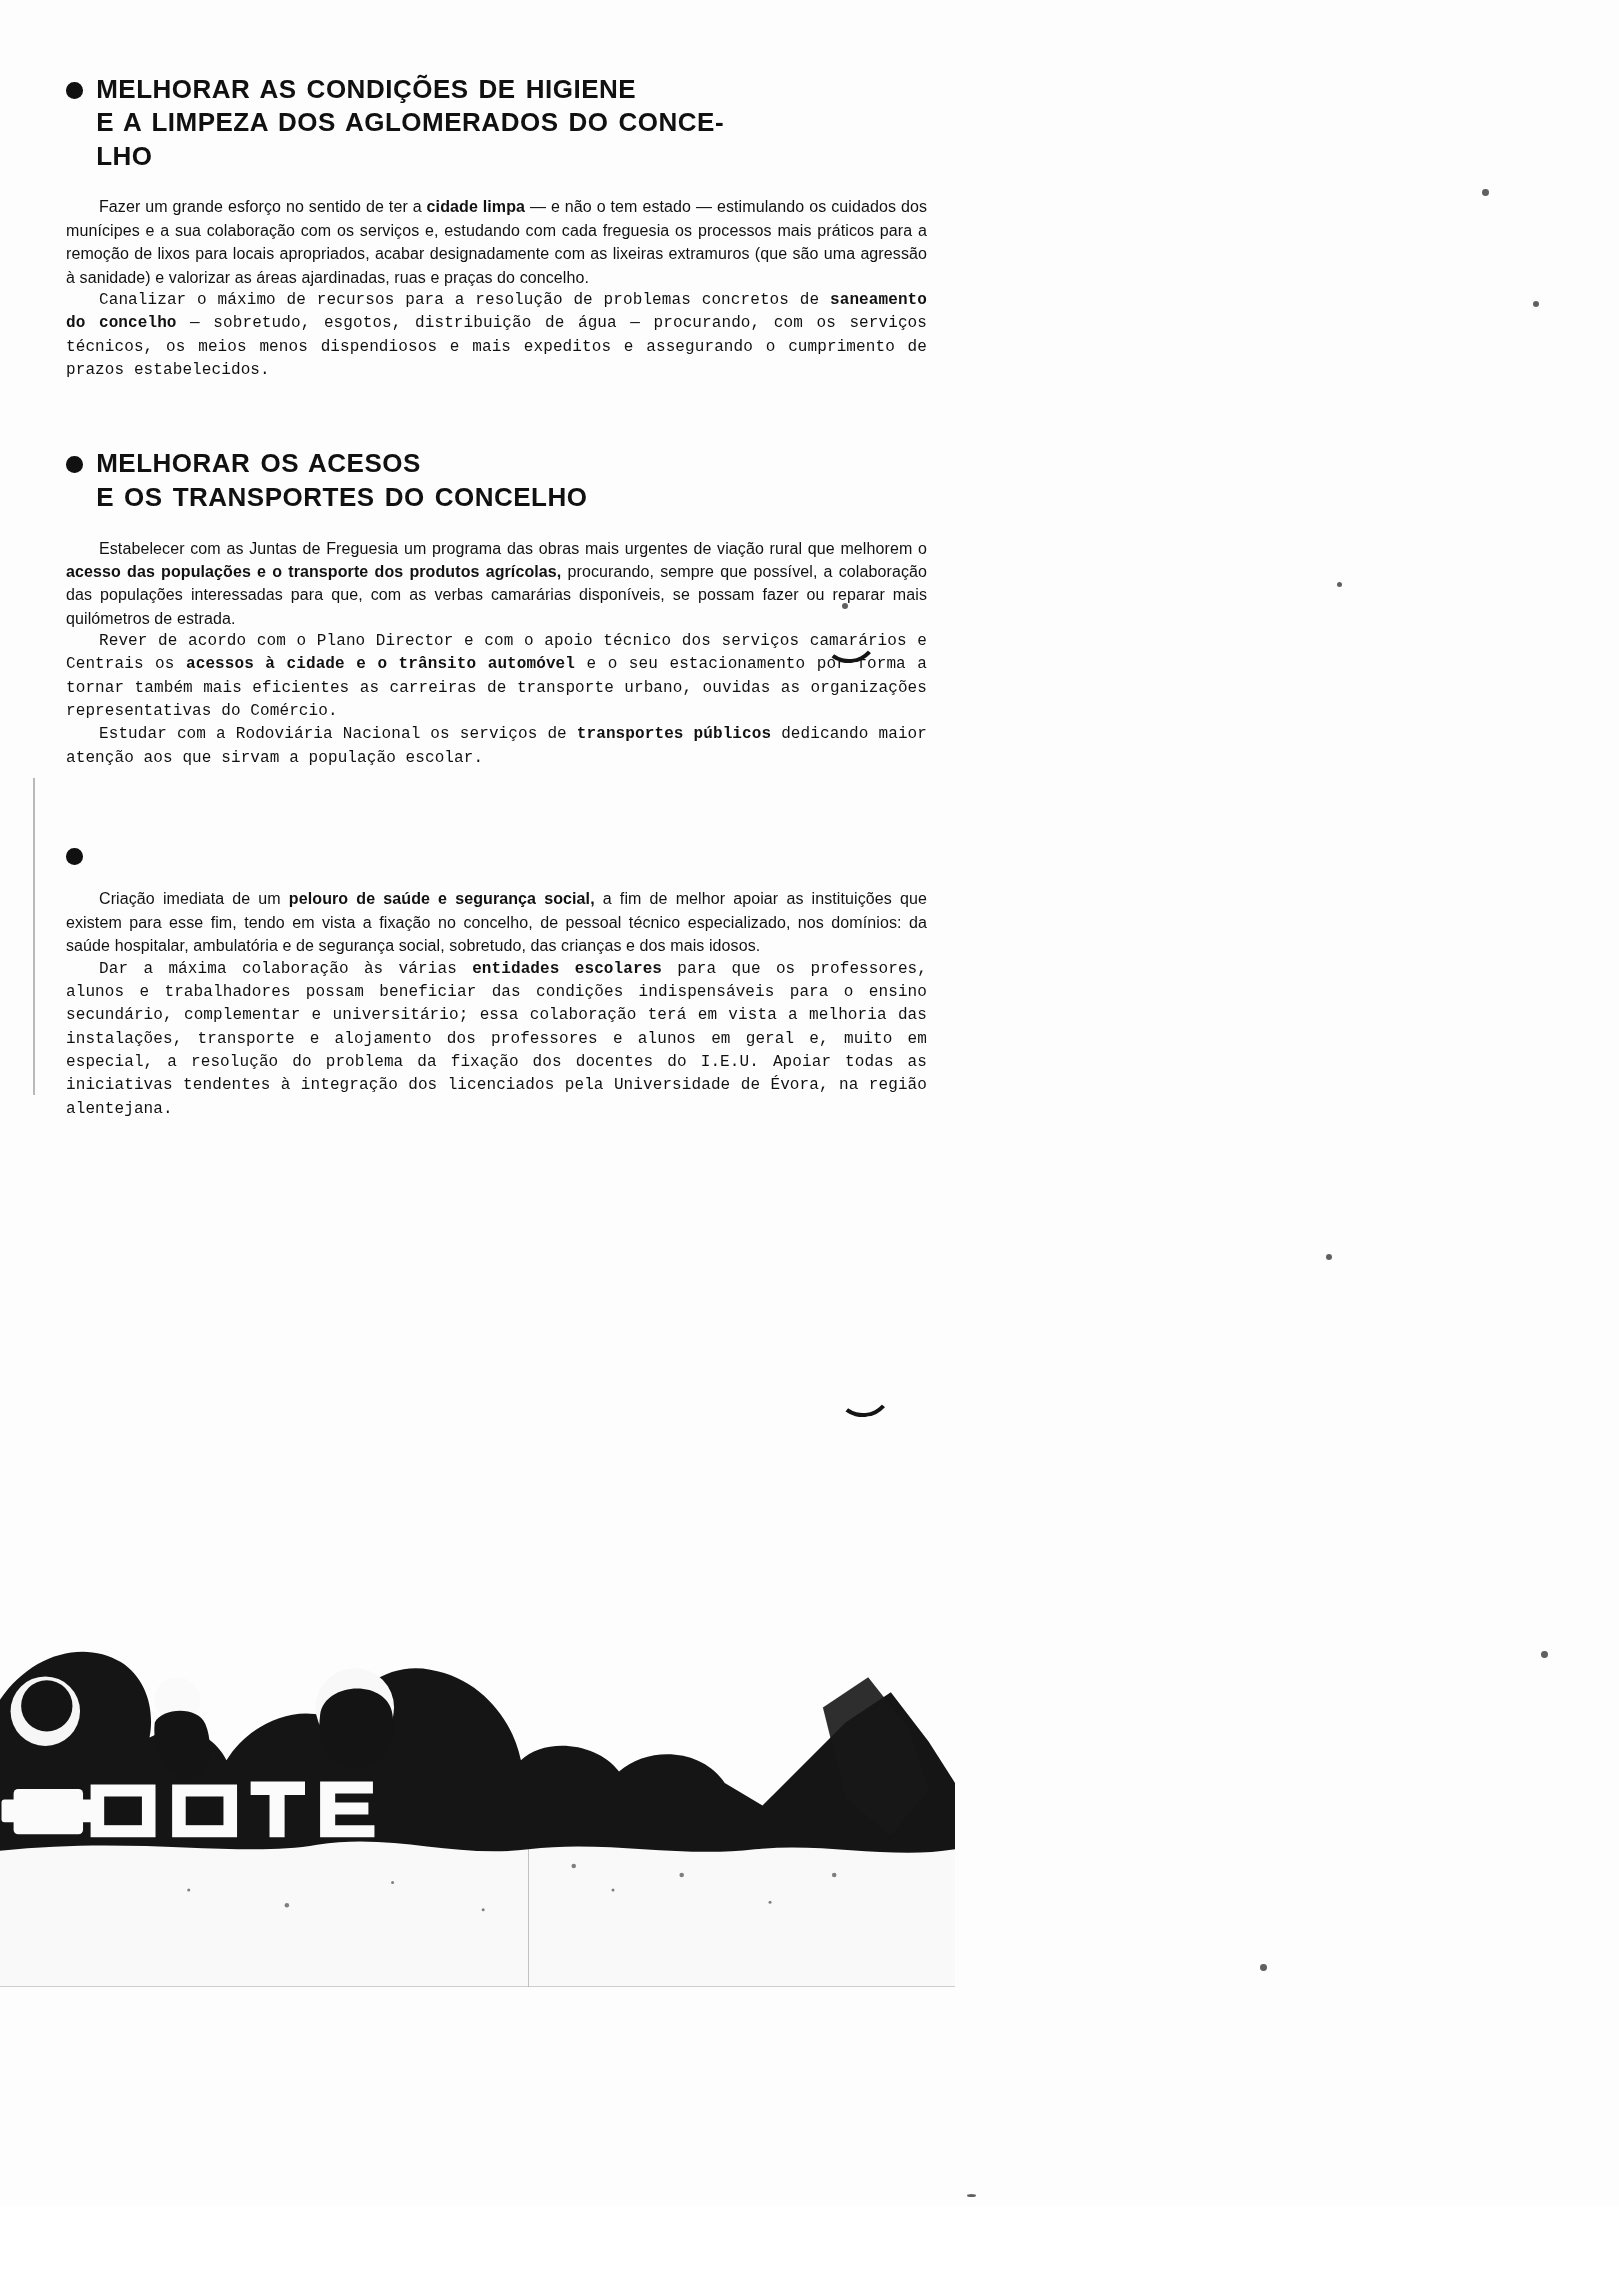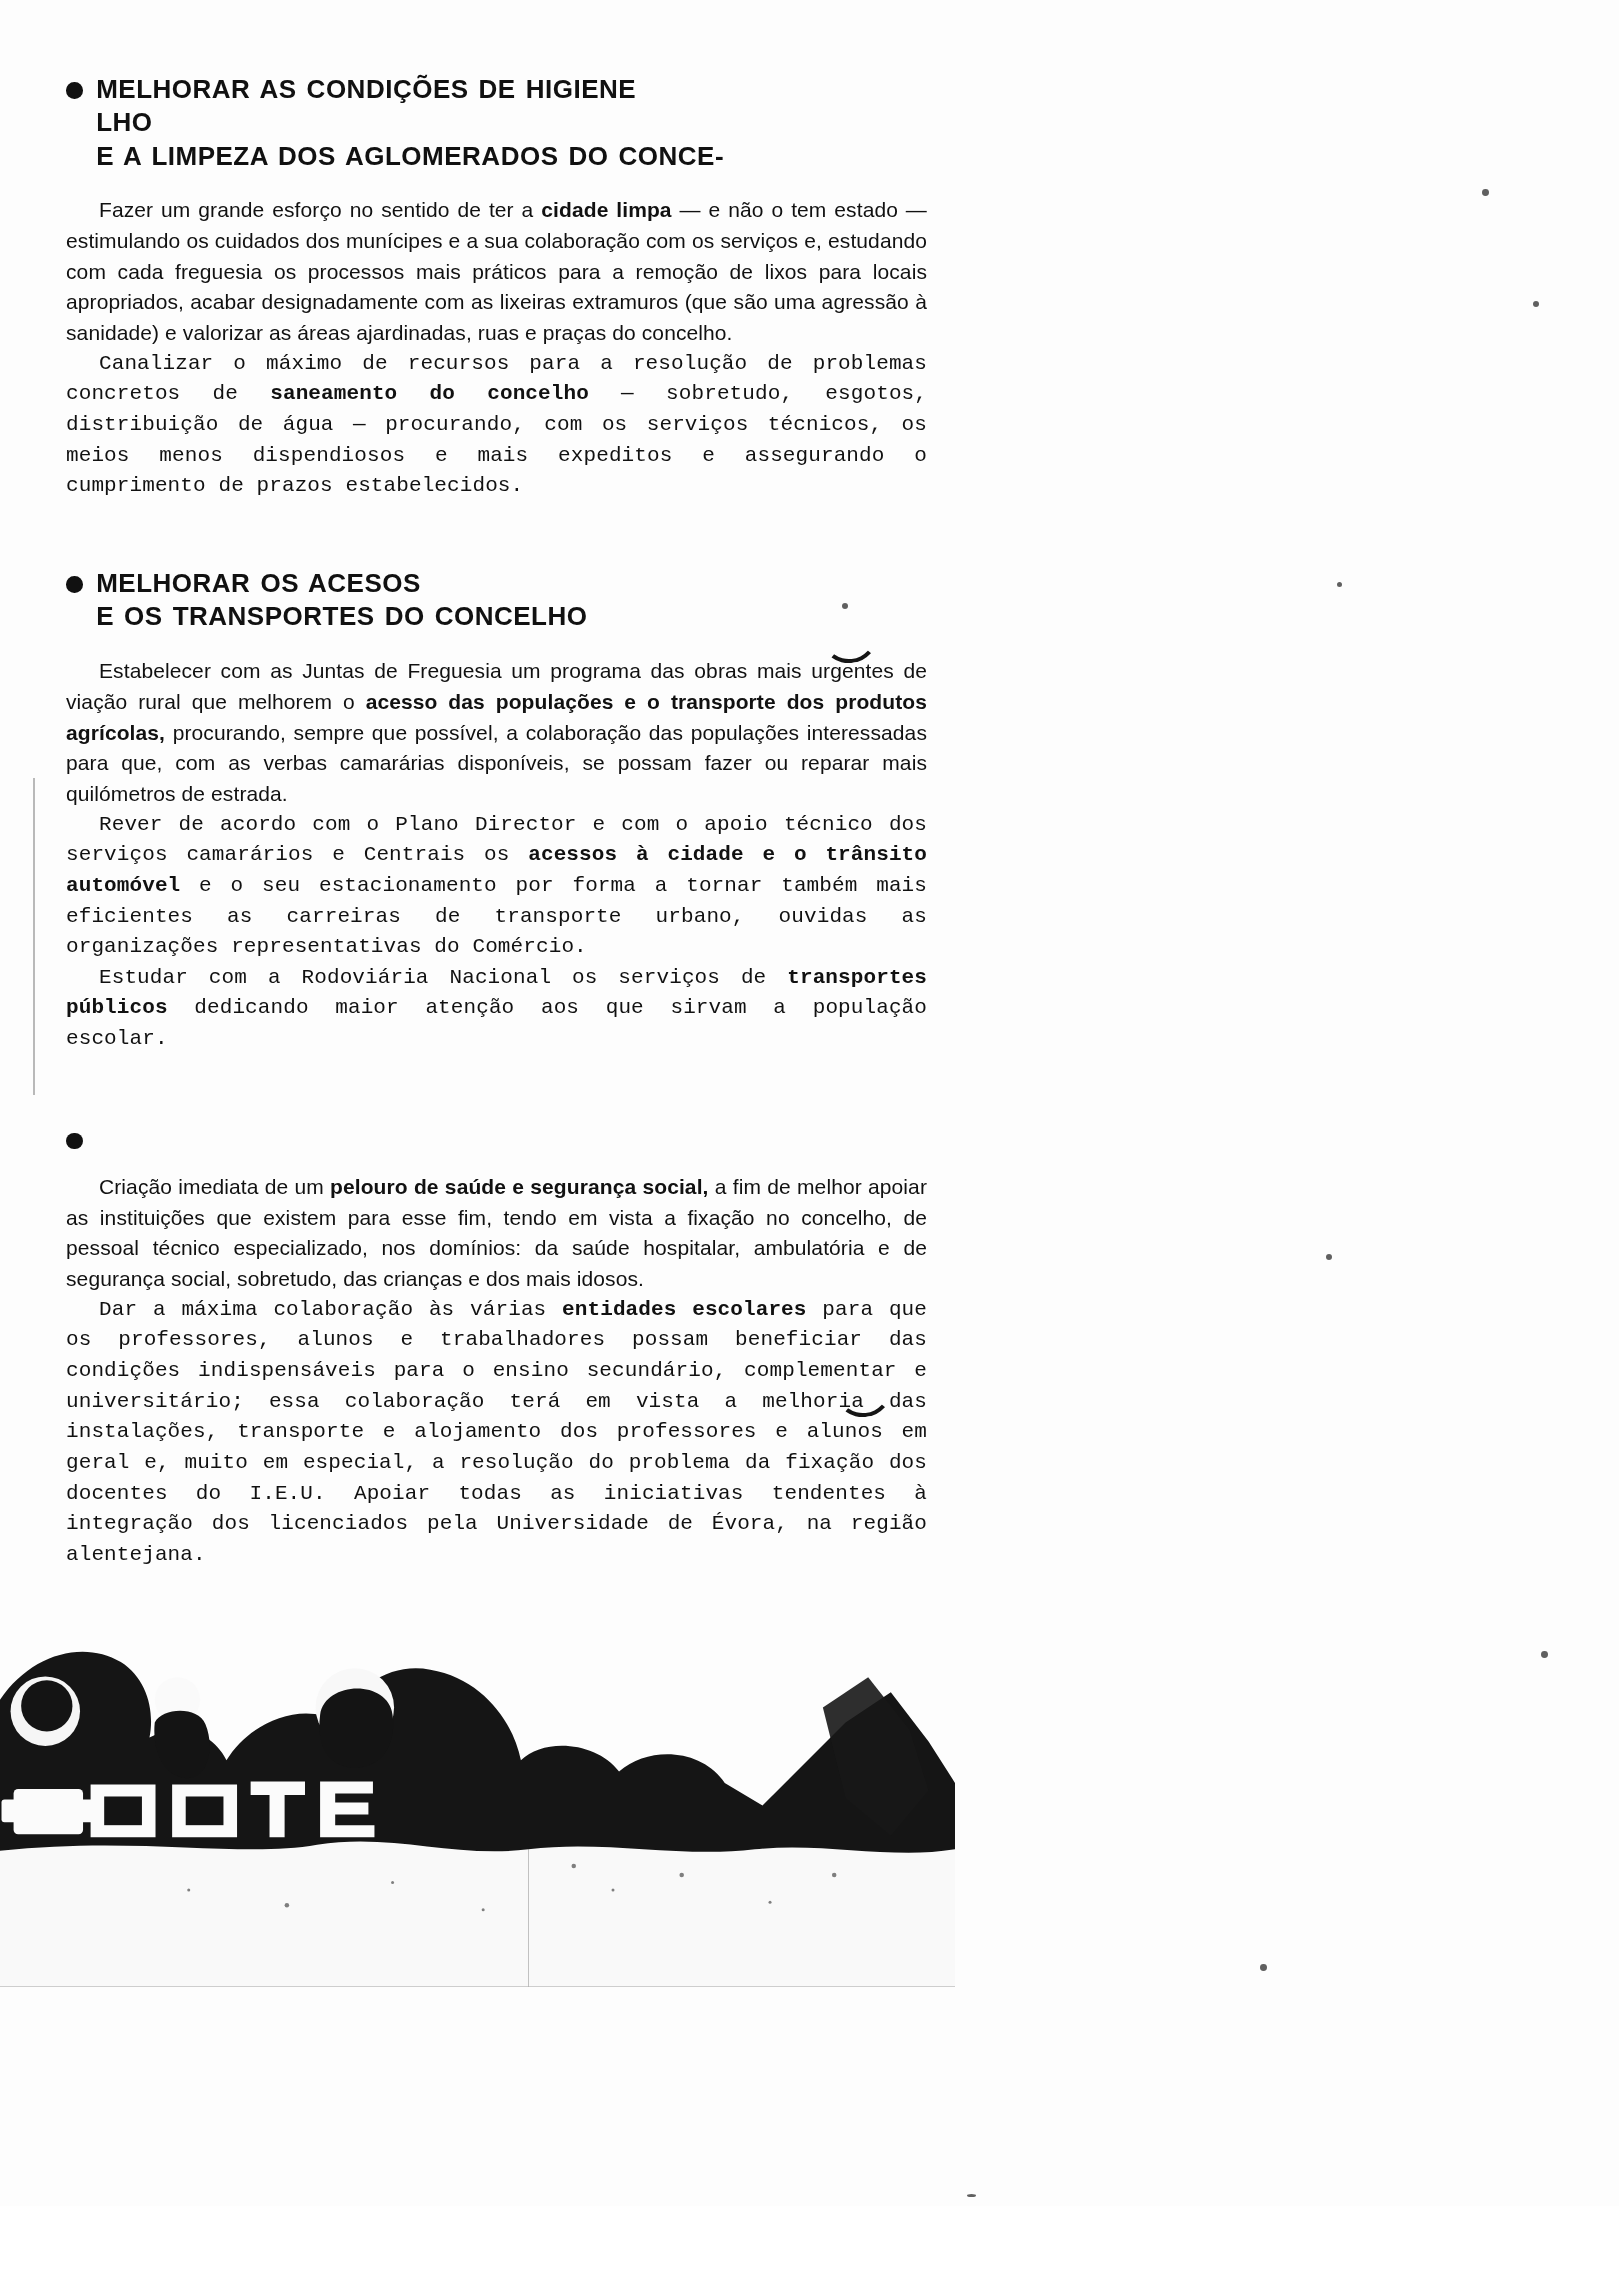--- a/index.html
+++ b/index.html
@@ -53,21 +53,21 @@
     letter-spacing: 0.5px;
     word-spacing: 2.3px;
     margin: 0;
     text-transform: none;
   }
   .heading .ln { display: block; white-space: pre; }
 
   
   .body {
     margin-top: 22.7px;
-    font-size: 21px;
+    font-size: 16px;
     line-height: 1.46;
     text-align: justify;
     letter-spacing: 0.1px;
   }
   .body p {
     margin: 0;
     text-indent: 33px;
   }
   .body p + p { margin-top: 0; font-family: Liberation Mono, monospace; }
   b { font-weight: 700; }
@@ -124,22 +124,22 @@
 
   <div class="edge-line"></div>
 
   <div class="content">
 
     <section class="section">
       <div class="heading-row">
         <div class="bullet"></div>
         <h2 class="heading">
           <span class="ln">MELHORAR AS CONDIÇÕES DE HIGIENE</span>
+          <span class="ln">E A LIMPEZA DOS AGLOMERADOS DO CONCE-</span>
           <span class="ln">LHO</span>
-          <span class="ln">E A LIMPEZA DOS AGLOMERADOS DO CONCE-</span>
         </h2>
       </div>
       <div class="body">
         <p>
           <span>Fazer um grande esforço no sentido de ter a </span><b>cidade limpa</b><span> — e não o tem estado — estimulando os cuidados dos munícipes e a sua colaboração com os serviços e, estudando com cada freguesia os processos mais práticos para a remoção de lixos para locais apropriados, acabar designadamente com as lixeiras extramuros (que são uma agressão à sanidade) e valorizar as áreas ajardinadas, ruas e praças do concelho.</span>
         </p>
         <p>
           <span>Canalizar o máximo de recursos para a resolução de problemas concretos de </span><b>saneamento do concelho</b><span> — sobretudo, esgotos, distribuição de água — procurando, com os serviços técnicos, os meios menos dispendiosos e mais expeditos e assegurando o cumprimento de prazos estabelecidos.</span>
         </p>
       </div>

